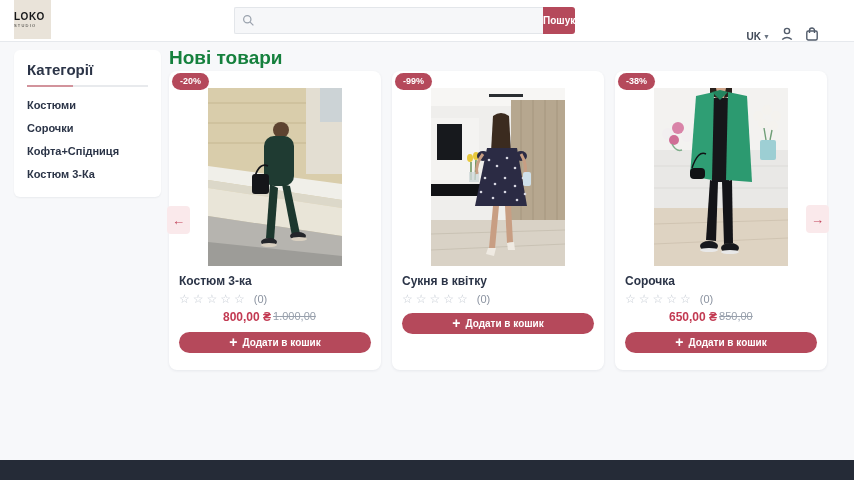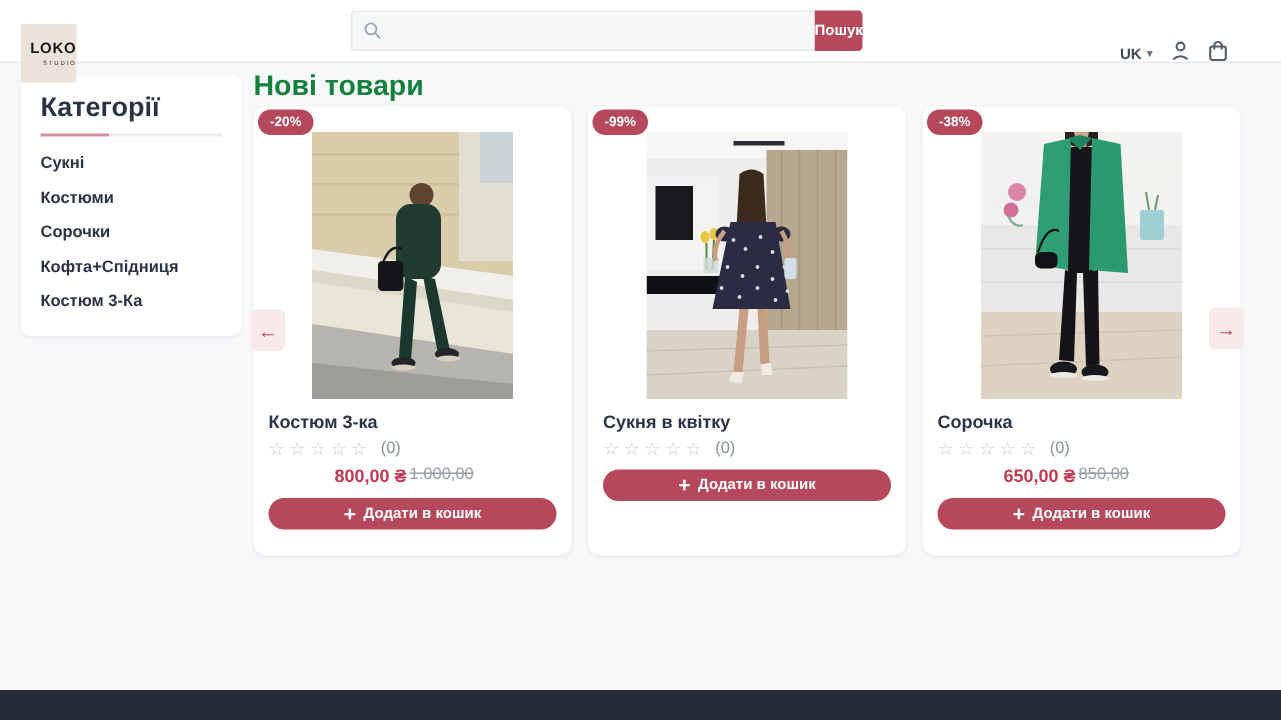--- a/index.html
+++ b/index.html
@@ -7,23 +7,23 @@
   .page {
     position:relative; width:854px; height:480px; overflow:hidden;
     background:#f7f8fa; font-family:"Liberation Sans", sans-serif;
   }
   
   .header {
     position:absolute; top:0; left:0; width:854px; height:42px;
     background:#ffffff; border-bottom:1px solid #e6e9ed; z-index:10;
   }
   .logo {
-    position:absolute; left:14px; top:16px; width:37px; height:39px;
+    position:absolute; left:14px; top:0; width:37px; height:39px;
     background:#e9e3d9; display:flex; flex-direction:column;
-    align-items:flex-end; justify-content:center; cursor:pointer;
+    align-items:flex-start; justify-content:center; cursor:pointer;
   }
   .logo-title { font-size:10px; font-weight:bold; letter-spacing:.5px; color:#17181a; line-height:1; }
   .logo-sub { font-size:4px; letter-spacing:1.2px; color:#2b2b28; margin-top:1px; }
   .search-wrap { position:absolute; left:234px; top:7px; height:27px; display:flex; }
   .search-box { position:relative; }
   .search-input {
     width:309px; height:27px; background:#f6f7f9; border:1px solid #e3e6ea;
     border-right:none; border-radius:2px 0 0 2px; padding:0 8px 0 27px;
     font-size:11px; color:#333; outline:none; font-family:"Liberation Sans", sans-serif;
   }
@@ -36,21 +36,21 @@
   .header-right { position:absolute; right:34px; top:0; height:42px; display:flex; align-items:flex-end; gap:9px; }
   .lang { display:flex; align-items:center; gap:2px; font-size:10px; font-weight:bold; color:#3f4856; cursor:pointer; }
   .chevron { font-size:7px; color:#6a7482; line-height:1; }
   .hicon { width:16px; height:16px; display:block; cursor:pointer; }
   
   .sidebar {
     position:absolute; left:14px; top:50px; width:147px;
     background:#fff; border-radius:6px; box-shadow:0 1px 2px rgba(20,30,50,.06);
     padding:11px 13px 12px; z-index:2;
   }
-  .sidebar-title { font-size:18px; font-weight:bold; color:#2b3447; }
+  .sidebar-title { font-size:15px; font-weight:bold; color:#2b3447; }
   .sidebar-rule {
     height:2px; margin:7px 0 6px;
     background:linear-gradient(to right, #d2939c 0, #d2939c 38%, #e8eaed 38%, #e8eaed 100%);
   }
   .sidebar-item {
     font-size:11px; font-weight:bold; color:#2b3447; padding:6px 0 5px; cursor:pointer;
   }
   
   .main-title { position:absolute; left:169px; top:47px; font-size:19px; font-weight:bold; color:#15803d; }
   .cards { position:absolute; left:169px; top:71px; display:flex; gap:11px; }
@@ -123,21 +123,20 @@
       <svg class="hicon" viewBox="0 0 16 16">
         <rect x="2.8" y="5" width="10.4" height="9" rx="1.5" fill="none" stroke="#525c6b" stroke-width="1.4"></rect>
         <path d="M5.5 7 V4.5 a2.5 2.5 0 0 1 5 0 V7" fill="none" stroke="#525c6b" stroke-width="1.4"></path>
       </svg>
     </div>
   </div>
 
   <div class="sidebar">
     <div class="sidebar-title">Категорії</div>
     <div class="sidebar-rule"></div>
-    <div class="sidebar-item">Сукні</div>
     <div class="sidebar-item">Костюми</div>
     <div class="sidebar-item">Сорочки</div>
     <div class="sidebar-item">Кофта+Спідниця</div>
     <div class="sidebar-item">Костюм 3-Ка</div>
   </div>
 
   <div class="main-title">Нові товари</div>
 
   <div class="cards">
 

